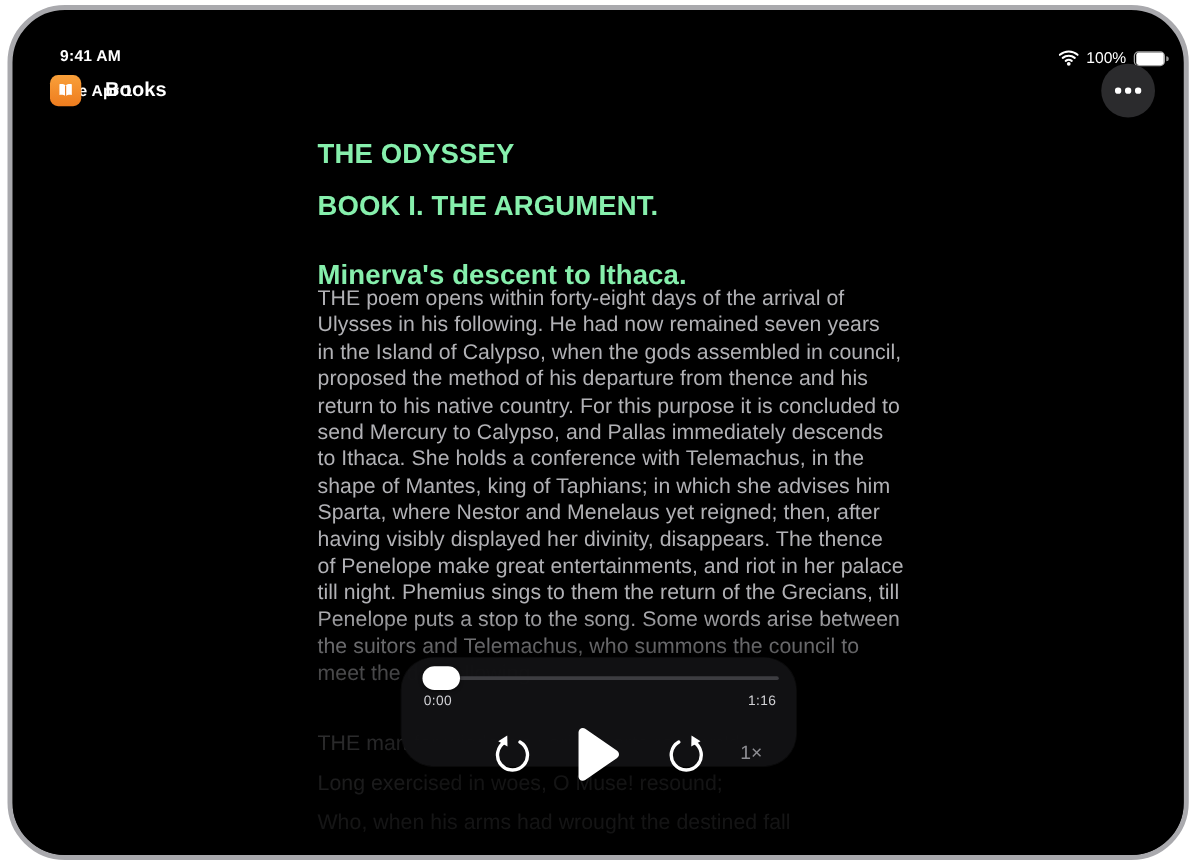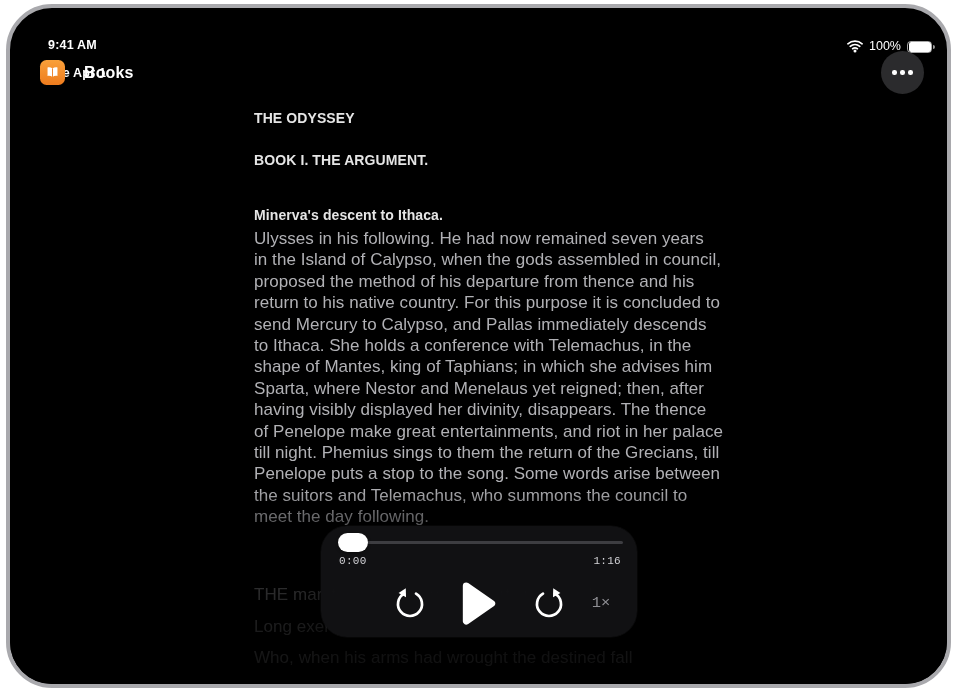--- a/index.html
+++ b/index.html
@@ -71,21 +71,21 @@
     background: #2b2b2d;
     display: flex; align-items: center; justify-content: center; gap: 3.5px;
     cursor: pointer;
   }
   .more-button .dot { width: 4.5px; height: 4.5px; border-radius: 50%; background: #fff; }
 
   
   .reader { position: absolute; left: 244px; top: 0; width: 500px; }
   .reader-heading {
     position: absolute; left: 0; white-space: nowrap;
-    color: #e5e5e5; font-size: 14px; font-weight: 700; letter-spacing: 0.1px;
+    color: #86efac; font-size: 22px; font-weight: 700; letter-spacing: 0.1px;
   }
   .h-title   { top: 102px; }
   .h-chapter { top: 144px; }
   .h-section { top: 199px; }
 
   .paragraph {
     position: absolute; left: 0; top: 220px;
     color: #b1b1b5; font-size: 17px; line-height: 21.4px; letter-spacing: 0.05px;
   }
   .paragraph .line { white-space: nowrap; }
@@ -109,25 +109,24 @@
       rgba(0,0,0,0.77) 55%,
       rgba(0,0,0,0.84) 70%,
       rgba(0,0,0,0.88) 86%,
       rgba(0,0,0,0.91) 100%);
     pointer-events: none;
   }
 
   
   .player {
     position: absolute; left: 311px; top: 518px;
-    width: 316px; height: 111px;
+    width: 316px; height: 87px;
     background: rgba(17,17,19,0.98);
     border-radius: 26px;
     box-shadow: 0 0 0 0.5px rgba(255,255,255,0.05), 0 14px 34px rgba(0,0,0,0.55);
-    font-family: Liberation Mono, monospace;
   }
   .player .track {
     position: absolute; left: 19px; top: 15px;
     width: 283px; height: 3px; border-radius: 2px;
     background: #3d3d41;
     cursor: pointer;
   }
   .player .thumb {
     position: absolute; left: 17px; top: 7px;
     width: 30px; height: 19px; border-radius: 10px;
@@ -195,20 +194,21 @@
           <span class="dot"></span>
       </span>
     </div>
 
     <div class="reader">
       <div class="reader-heading h-title">THE ODYSSEY</div>
       <div class="reader-heading h-chapter">BOOK I. THE ARGUMENT.</div>
       <div class="reader-heading h-section">Minerva's descent to Ithaca.</div>
 
       <div class="paragraph">
+        <div class="line">THE poem opens within forty-eight days of the arrival of</div>
         <div class="line">Ulysses in his following. He had now remained seven years</div>
         <div class="line">in the Island of Calypso, when the gods assembled in council,</div>
         <div class="line">proposed the method of his departure from thence and his</div>
         <div class="line">return to his native country. For this purpose it is concluded to</div>
         <div class="line">send Mercury to Calypso, and Pallas immediately descends</div>
         <div class="line">to Ithaca. She holds a conference with Telemachus, in the</div>
         <div class="line">shape of Mantes, king of Taphians; in which she advises him</div>
         <div class="line">Sparta, where Nestor and Menelaus yet reigned; then, after</div>
         <div class="line">having visibly displayed her divinity, disappears. The thence</div>
         <div class="line">of Penelope make great entertainments, and riot in her palace</div>

